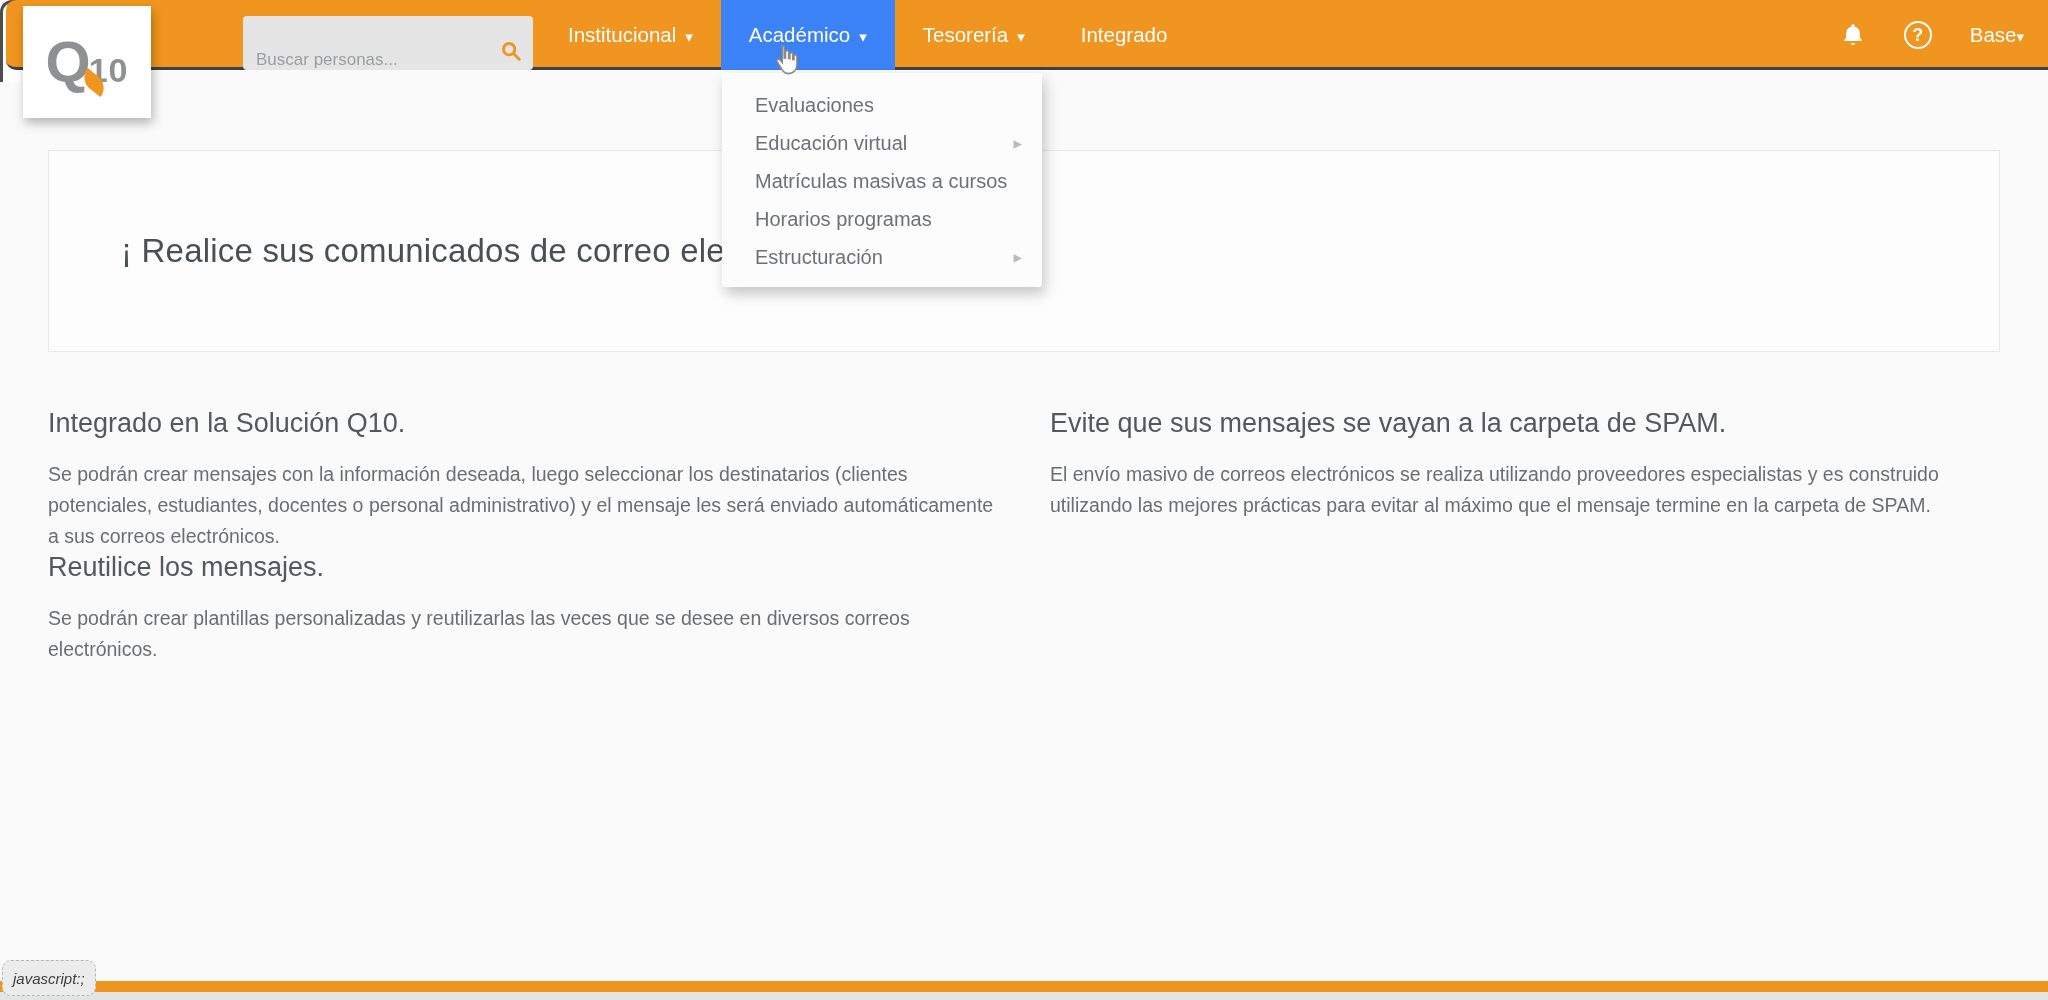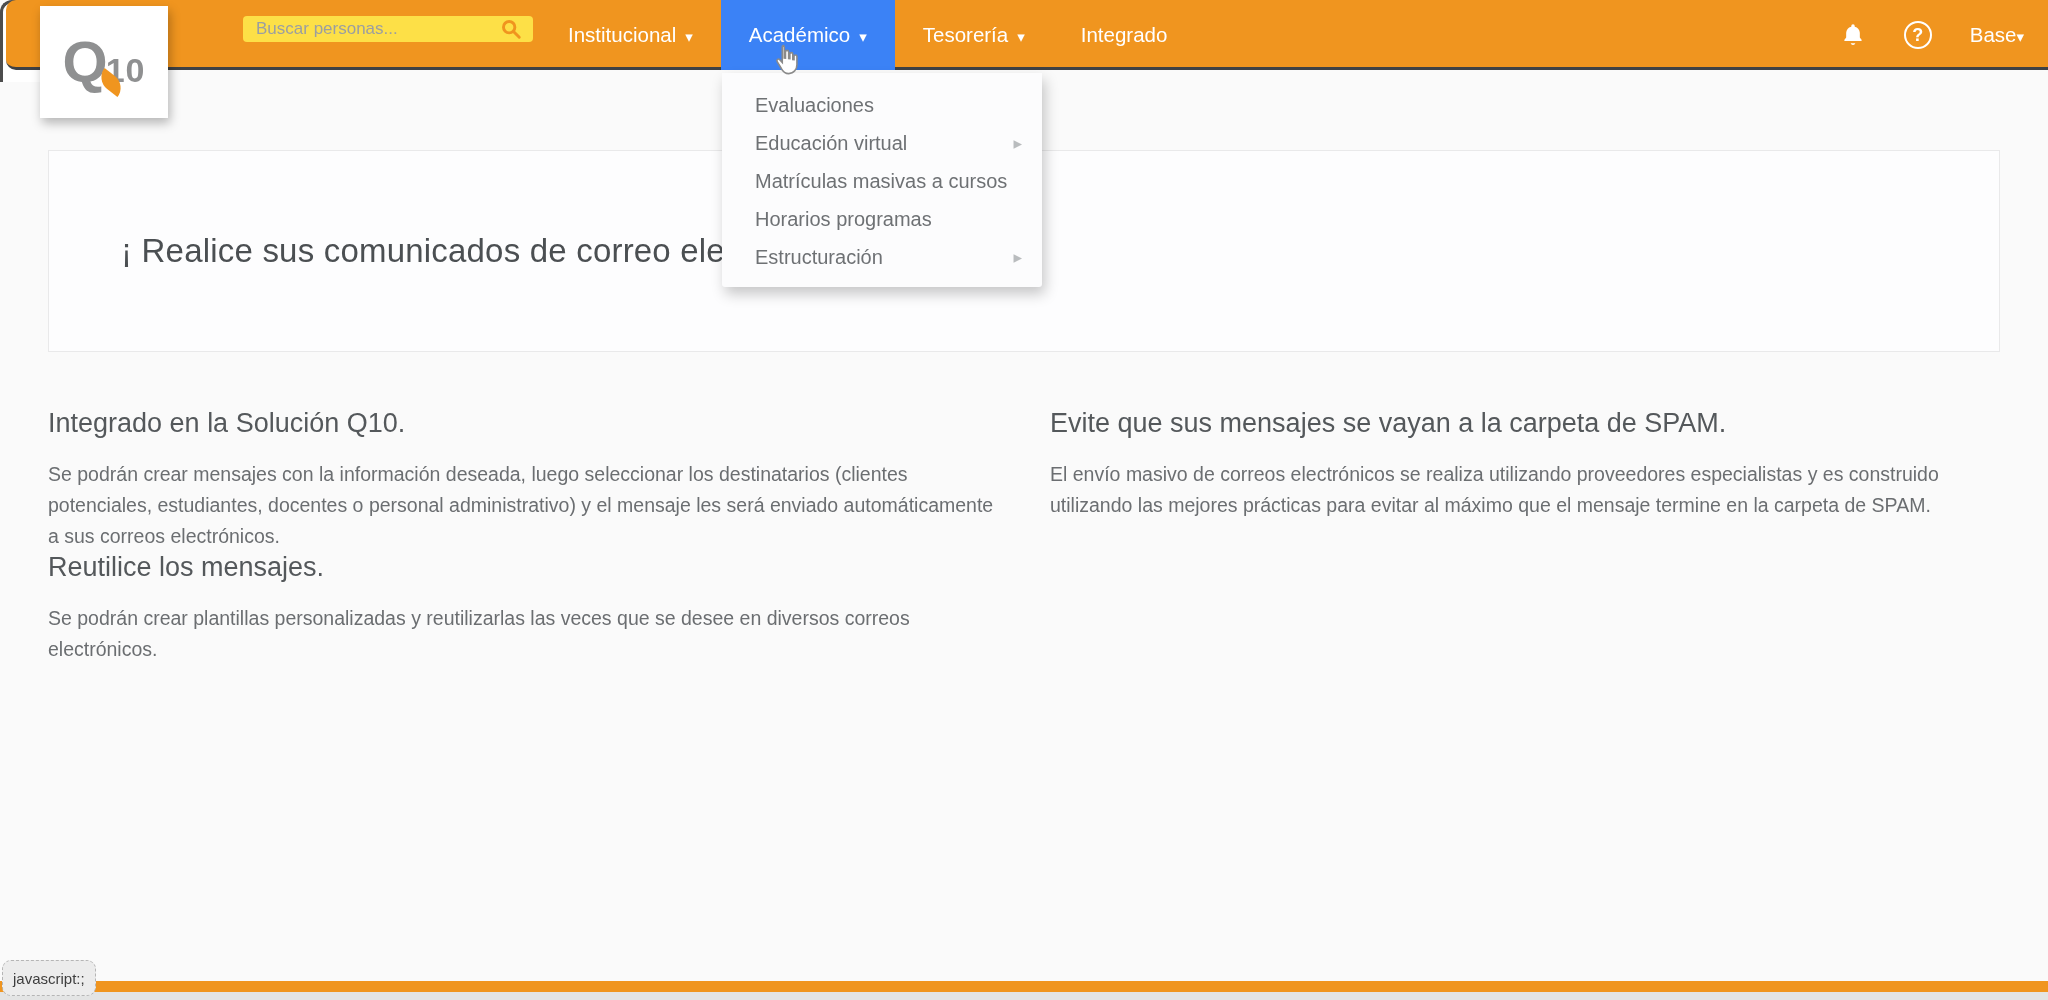--- a/index.html
+++ b/index.html
@@ -19,36 +19,36 @@
   }
 
   
   .navbar {
     position:absolute; left:6px; top:0; right:0; height:70px;
     background:#f0951f; border-bottom:3px solid #3f4144;
     border-radius:10px 0 0 10px;
   }
 
   .logo-card {
-    position:absolute; left:40px; top:6px; width:128px; height:112px;
+    position:absolute; left:23px; top:6px; width:128px; height:112px;
     background:#ffffff; box-shadow:2px 5px 10px rgba(0,0,0,.28);
     display:flex; align-items:center; justify-content:center; z-index:20;
     cursor:pointer;
   }
   .logo-mark { position:relative; color:#8f9091; font-weight:bold; line-height:1; }
   .logo-q   { font-size:58px; letter-spacing:-2px; }
   .logo-ten { font-size:34px; letter-spacing:1px; }
   .logo-leaf {
     position:absolute; left:34px; top:42px; width:28px; height:15px;
     background:#f0951f; border-radius:0 16px 0 16px; transform:rotate(38deg);
   }
 
   .search-box {
-    position:absolute; left:237px; top:16px; width:290px; height:26px;
-    background:#fde047; border-radius:4px; display:flex; align-items:center;
+    position:absolute; left:237px; top:16px; width:290px; height:54px;
+    background:#e5e5e5; border-radius:4px; display:flex; align-items:flex-end;
     overflow:hidden;
   }
   .search-box input {
     flex:1; border:0; outline:none; background:transparent;
     font-family:"Liberation Sans", sans-serif; font-size:17px; color:#6d7073;
     padding:0 0 0 13px;
   }
   .search-box input::placeholder { color:#9b9ea1; }
   .search-btn {
     width:44px; height:38px; display:flex; align-items:center; justify-content:center;
@@ -116,21 +116,21 @@
   }
   .col h3 { margin:0 0 20px; font-size:27px; font-weight:400; color:#54585b; }
   .col p  { margin:0; font-size:19.5px; line-height:31px; color:#6b6e71; }
 
   
   .footer-bar   { position:absolute; left:0; right:0; top:981px; height:11px; background:#f0951f; }
   .footer-strip { position:absolute; left:0; right:0; top:992px; height:8px; background:#e3e4e4; }
   .status-tooltip {
     position:absolute; left:2px; top:960px; height:36px; padding:0 10px;
     background:#ececec; border:1px dashed #b5b5b5; border-radius:9px;
-    font-size:15px; color:#3e3e3e; display:flex; align-items:center; z-index:60;
+    font-size:15px; color:#3e3e3e; display:flex; align-items:center; z-index:60;font-style:italic;
   }
 </style>
 </head>
 <body>
 
 <div class="stage">
 
   <div class="corner-backdrop"></div>
 
   <div class="navbar">

